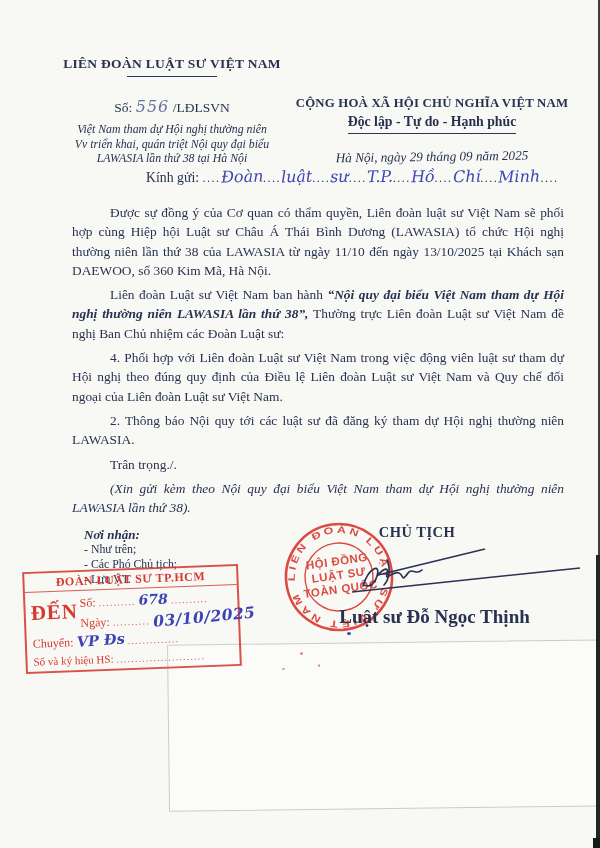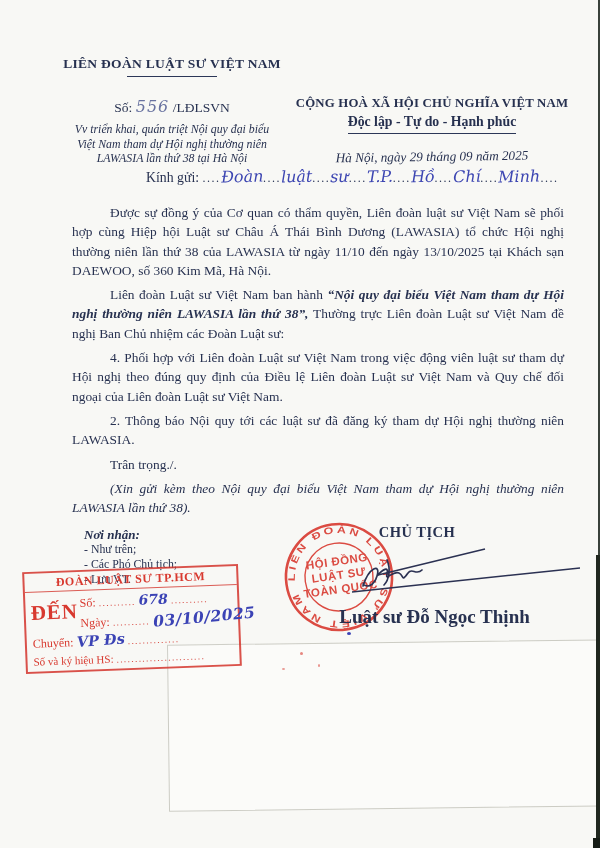--- a/index.html
+++ b/index.html
@@ -86,22 +86,22 @@
 
   <div class="hdr-left">
     <div class="org-title">LIÊN ĐOÀN LUẬT SƯ VIỆT NAM</div>
     <div class="org-rule"></div>
     <div class="ref-line">
       <span>Số:</span>
       <span class="ref-number">556</span>
       <span>/LĐLSVN</span>
     </div>
     <div class="subject">
+      <div>Việt Nam tham dự Hội nghị thường niên</div>
       <div>Vv triển khai, quán triệt Nội quy đại biểu</div>
-      <div>Việt Nam tham dự Hội nghị thường niên</div>
       <div>LAWASIA lần thứ 38 tại Hà Nội</div>
     </div>
   </div>
 
   <div class="hdr-right">
     <div class="national">CỘNG HOÀ XÃ HỘI CHỦ NGHĨA VIỆT NAM</div>
     <div class="motto">Độc lập - Tự do - Hạnh phúc</div>
     <div class="motto-rule"></div>
     <div class="dateline">Hà Nội, ngày 29 tháng 09 năm 2025</div>
   </div>

